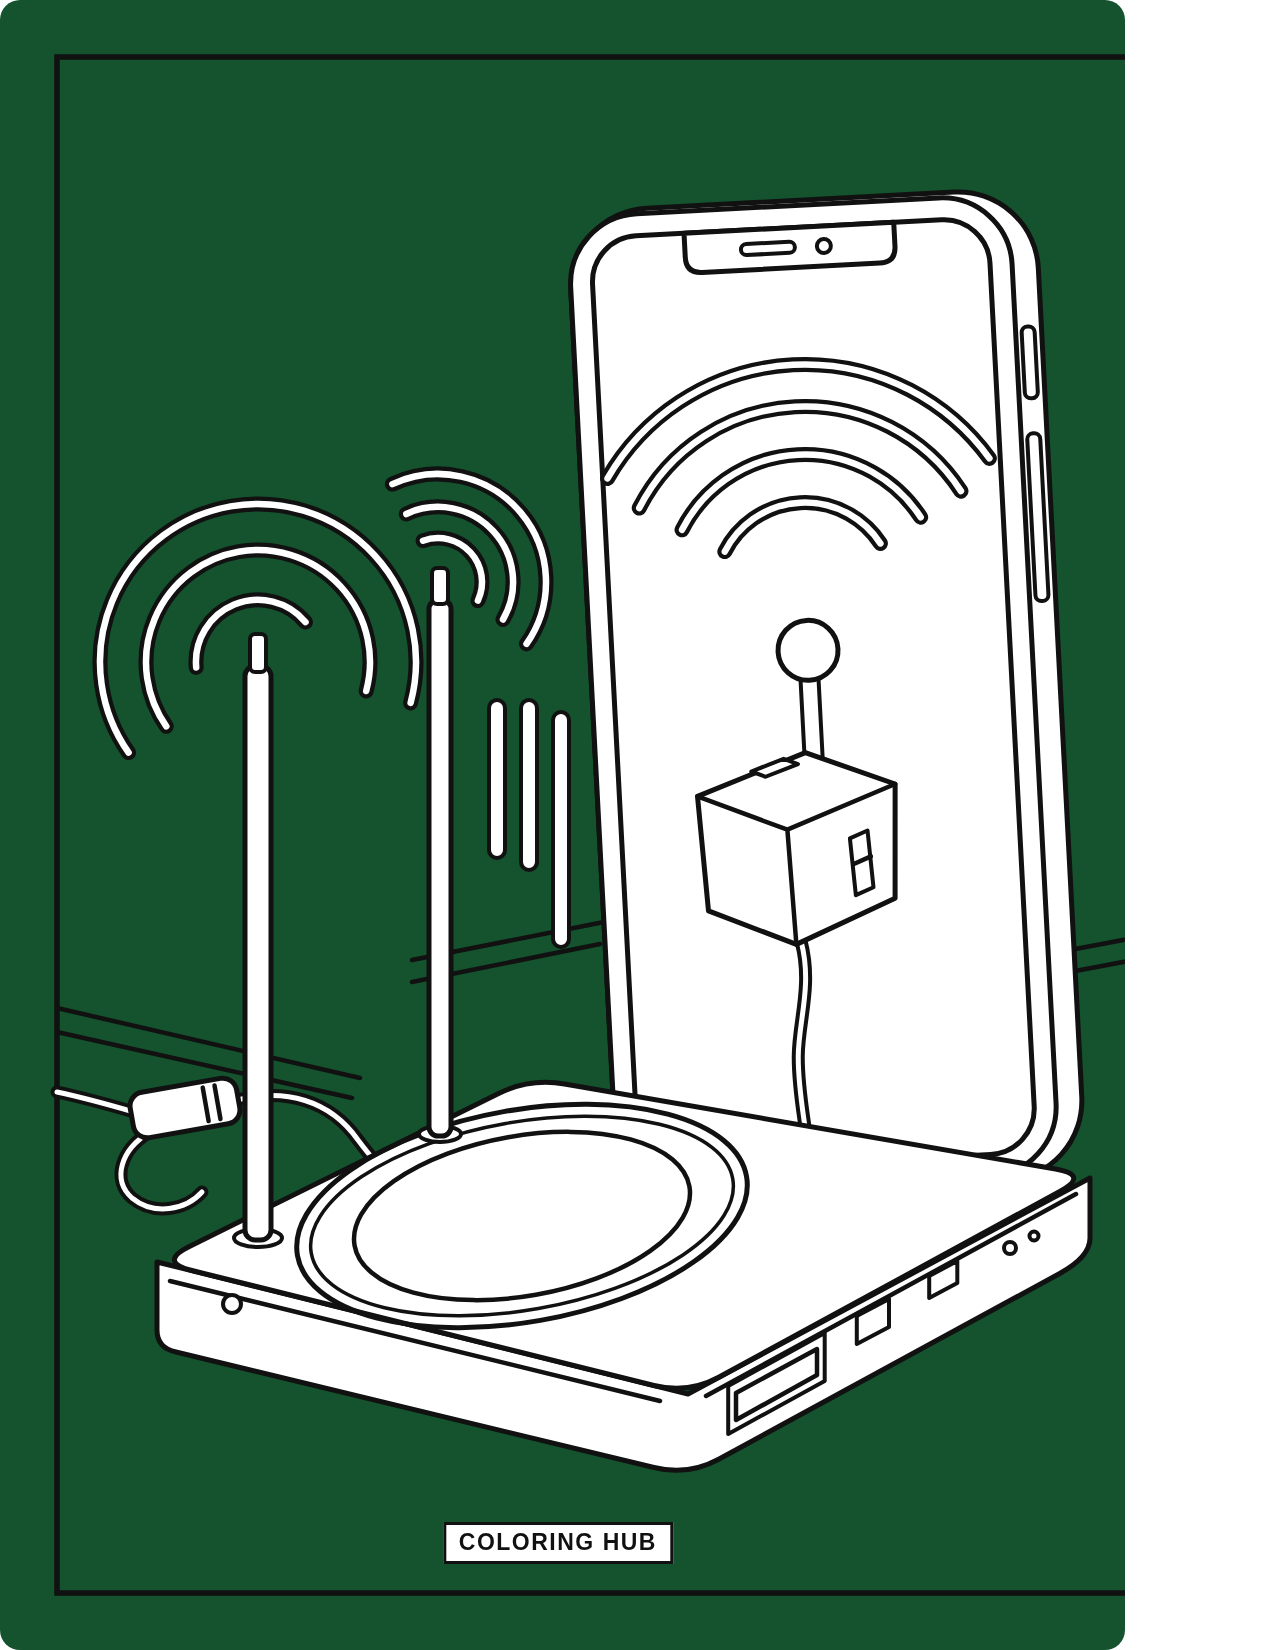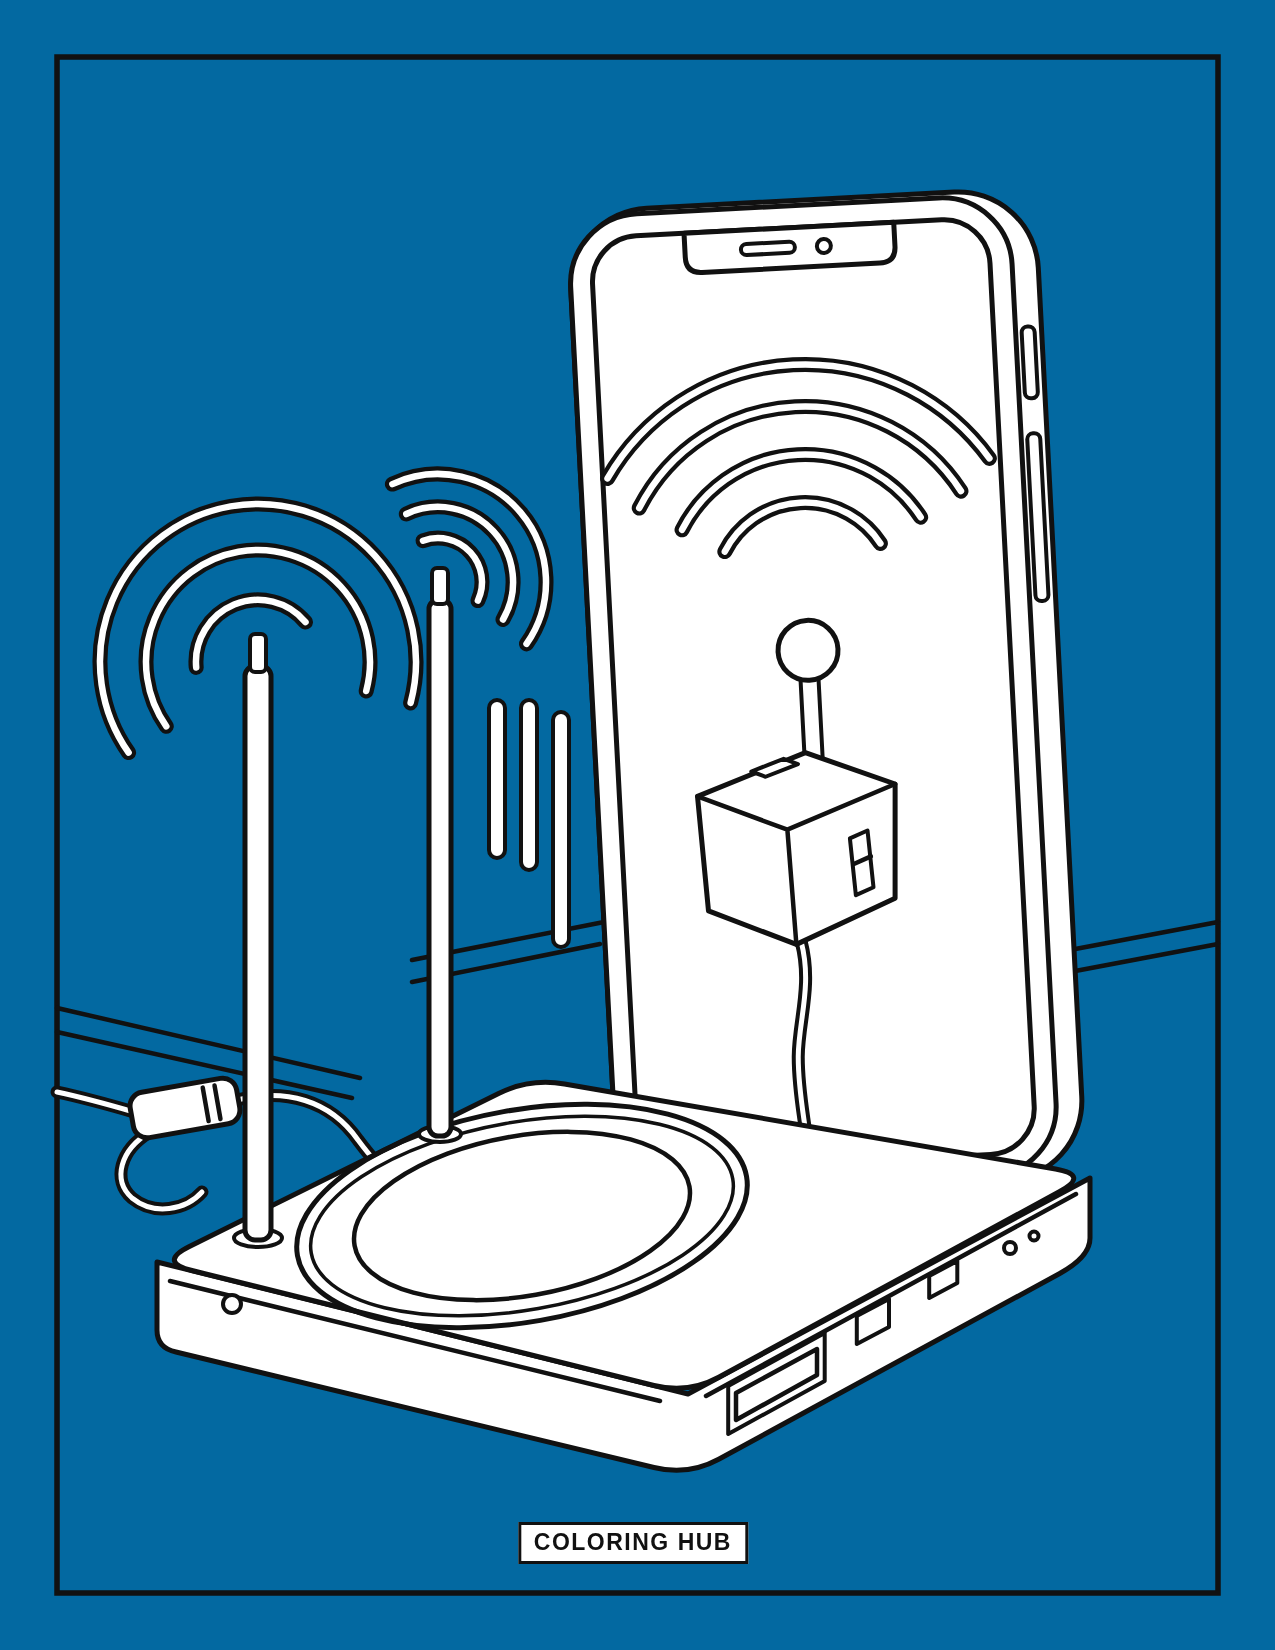--- a/index.html
+++ b/index.html
@@ -1,17 +1,17 @@
 <!DOCTYPE html>
 <html><head>
 <meta charset="utf-8">
 <style>
   html,body{margin:0;padding:0;background:#fff;}
-  .page{position:relative;width:1275px;height:1650px;background:#0369a1;overflow:hidden;
-        font-family:"Liberation Sans",sans-serif;}
+  .page{position:relative;width:1125px;height:1650px;background:#14532d;overflow:hidden;
+        font-family:"Liberation Sans",sans-serif;border-radius:20px;}
   .art{position:absolute;left:0;top:0;width:1275px;height:1650px;}
   .footer-label{
     position:absolute;left:50%;top:1522px;transform:translateX(-52%);
     background:#ffffff;border:3.5px solid #111;
     font-weight:700;font-size:23px;letter-spacing:1.5px;color:#111;
     padding:4px 13px;line-height:1.2;white-space:nowrap;z-index:5;
   }
   
   .ln{fill:none;stroke:#111;stroke-width:4.5;stroke-linecap:round;stroke-linejoin:round;}
   .fw{fill:#ffffff;stroke:#111;stroke-width:5;stroke-linejoin:round;}

